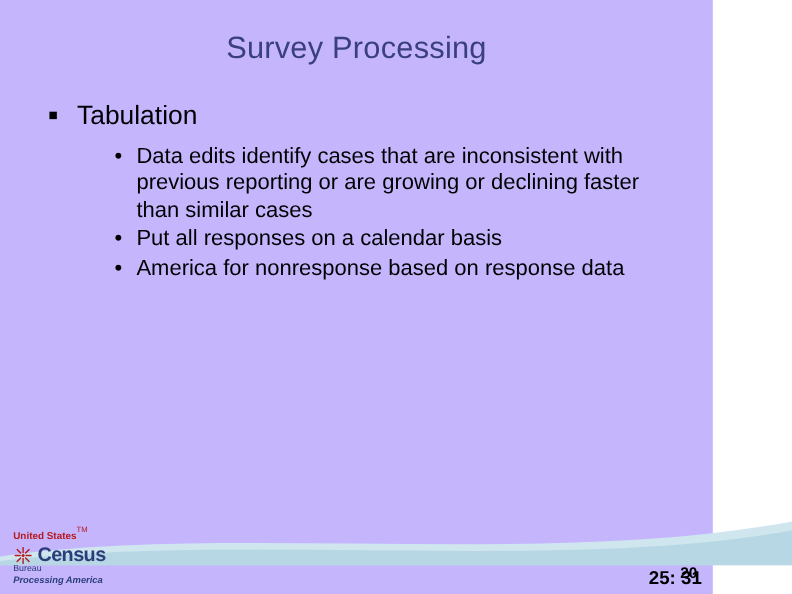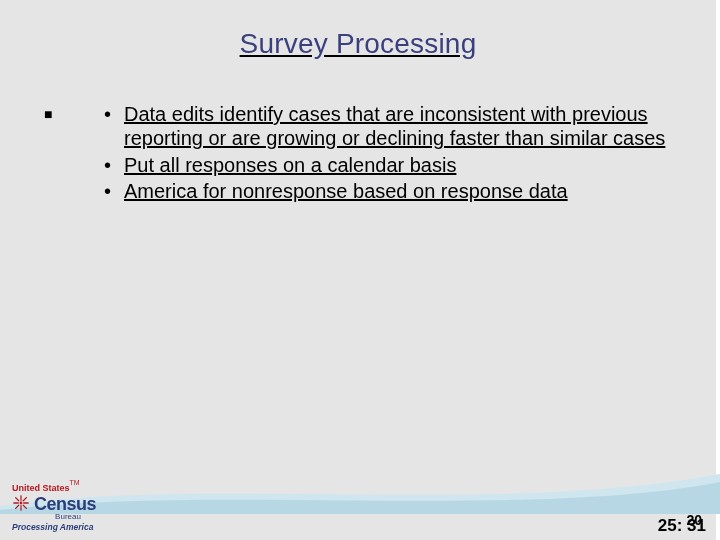--- a/index.html
+++ b/index.html
@@ -1,44 +1,45 @@
 <!DOCTYPE html>
 <html><head>
 <meta charset="utf-8">
 <style>
   * { margin: 0; padding: 0; box-sizing: border-box; }
   html, body { width: 720px; height: 540px; font-family: Arial, Helvetica, sans-serif; background: #fff; overflow: hidden; }
-  .slide { position: relative; width: 716px; height: 540px; background: #e5e5e5; text-decoration: underline; }
+  .slide { position: relative; width: 648px; height: 540px; background: #c4b5fd; }
   .title { color: #3a3f7d; font-size: 28px; font-weight: 400; text-align: center; padding-top: 28px; letter-spacing: 0.2px; }
   .body { padding: 32px 44px 0 44px; }
   .top-level { list-style: none; }
   .top-level > li { position: relative; padding-left: 26px; font-size: 24px; color: #000; margin-bottom: 10px; }
   .top-level > li::before { content: "\25A0"; position: absolute; left: 0; top: 4px; font-size: 14px; color: #000; }
   .sub-level { list-style: none; margin-top: 10px; padding-left: 34px; }
   .sub-level > li { position: relative; padding-left: 20px; font-size: 20px; line-height: 1.22; color: #000; margin-bottom: 2px; }
   .sub-level > li::before { content: "\2022"; position: absolute; left: 0; top: 0; font-size: 20px; color: #000; }
   .footer-swoosh { position: absolute; left: 0; right: 0; bottom: 26px; height: 48px; pointer-events: none; }
   .page-number { position: absolute; right: 14px; bottom: 12px; font-size: 14px; font-weight: 700; color: #000; }
   .timestamp { position: absolute; right: 10px; bottom: 4px; font-size: 17px; font-weight: 600; color: #000; text-align: center; }
   .logo { position: absolute; left: 12px; bottom: 8px; width: 120px; }
   .logo-top { font-size: 9px; color: #b5181e; font-weight: 600; }
-  .logo-row { display: flex; align-items: flex-start; gap: 4px; margin-top: -1px; }
+  .logo-row { display: flex; align-items: center; gap: 4px; margin-top: -1px; }
   .logo-word { font-size: 18px; font-weight: 700; color: #2a3d7a; letter-spacing: -0.5px; }
   .logo-tag { font-size: 8.5px; font-style: italic; color: #2a3d7a; font-weight: 600; margin-top: 1px; }
   .tm { font-size: 7px; color: #b5181e; vertical-align: super; }
 </style>
 </head>
 <body>
 
 <div class="slide">
   <h1 class="title">Survey Processing</h1>
 
   <div class="body">
     <ul class="top-level">
       <li>
+        <span>Tabulation</span>
         <ul class="sub-level">
           <li>Data edits identify cases that are inconsistent with previous reporting or are growing or declining faster than similar cases</li>
           <li>Put all responses on a calendar basis</li>
           <li>America for nonresponse based on response data</li>
         </ul>
       </li>
     </ul>
   </div>
 
   <svg class="footer-swoosh" viewBox="0 0 720 48" preserveAspectRatio="none">
@@ -59,19 +60,19 @@
           <line x1="13" y1="10" x2="18" y2="10"></line>
           <line x1="4" y1="4" x2="7.5" y2="7.5"></line>
           <line x1="12.5" y1="12.5" x2="16" y2="16"></line>
           <line x1="16" y1="4" x2="12.5" y2="7.5"></line>
           <line x1="7.5" y1="12.5" x2="4" y2="16"></line>
         </g>
         <circle cx="10" cy="10" r="1.6" fill="#b5181e"></circle>
       </svg>
       <span class="logo-word">Census</span>
     </div>
-    <div style="font-size:8px;color:#2a3d7a;text-align:center;margin-top:-3px;margin-right:8px;">Bureau</div>
+    <div style="font-size:8px;color:#2a3d7a;text-align:left;margin-top:-3px;margin-right:8px;">Bureau</div>
     <div class="logo-tag">Processing America</div>
   </div>
 
   <div class="page-number">20</div>
   <div class="timestamp">25: 31</div>
 </div>
 
 </body></html>

